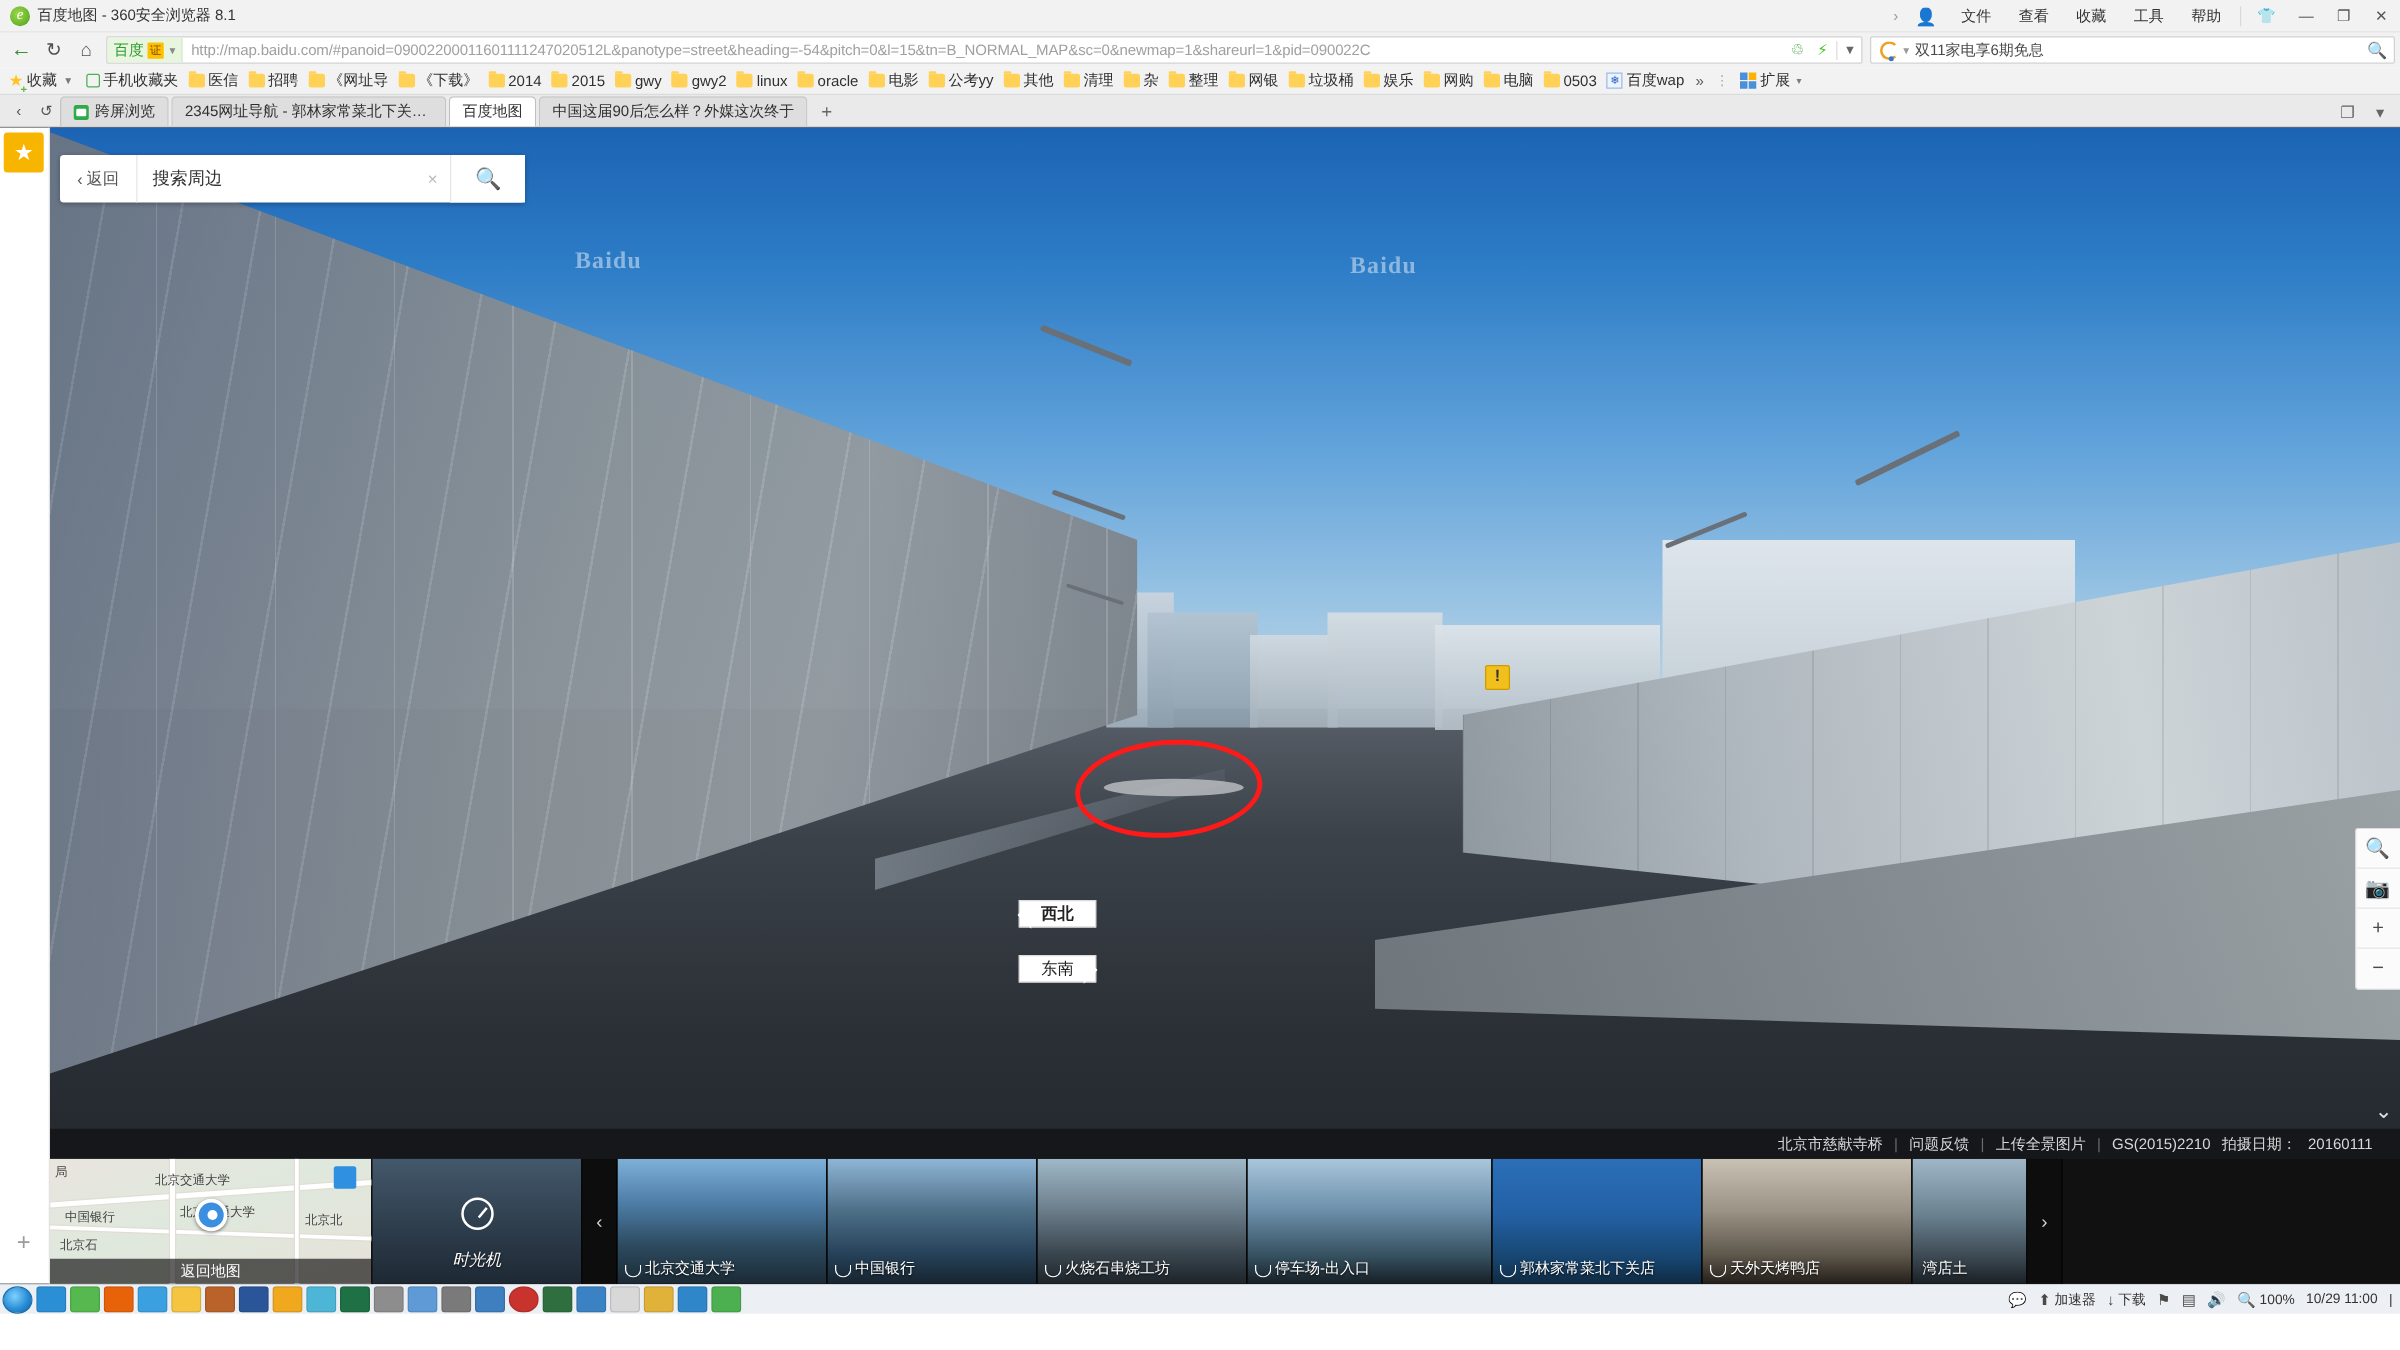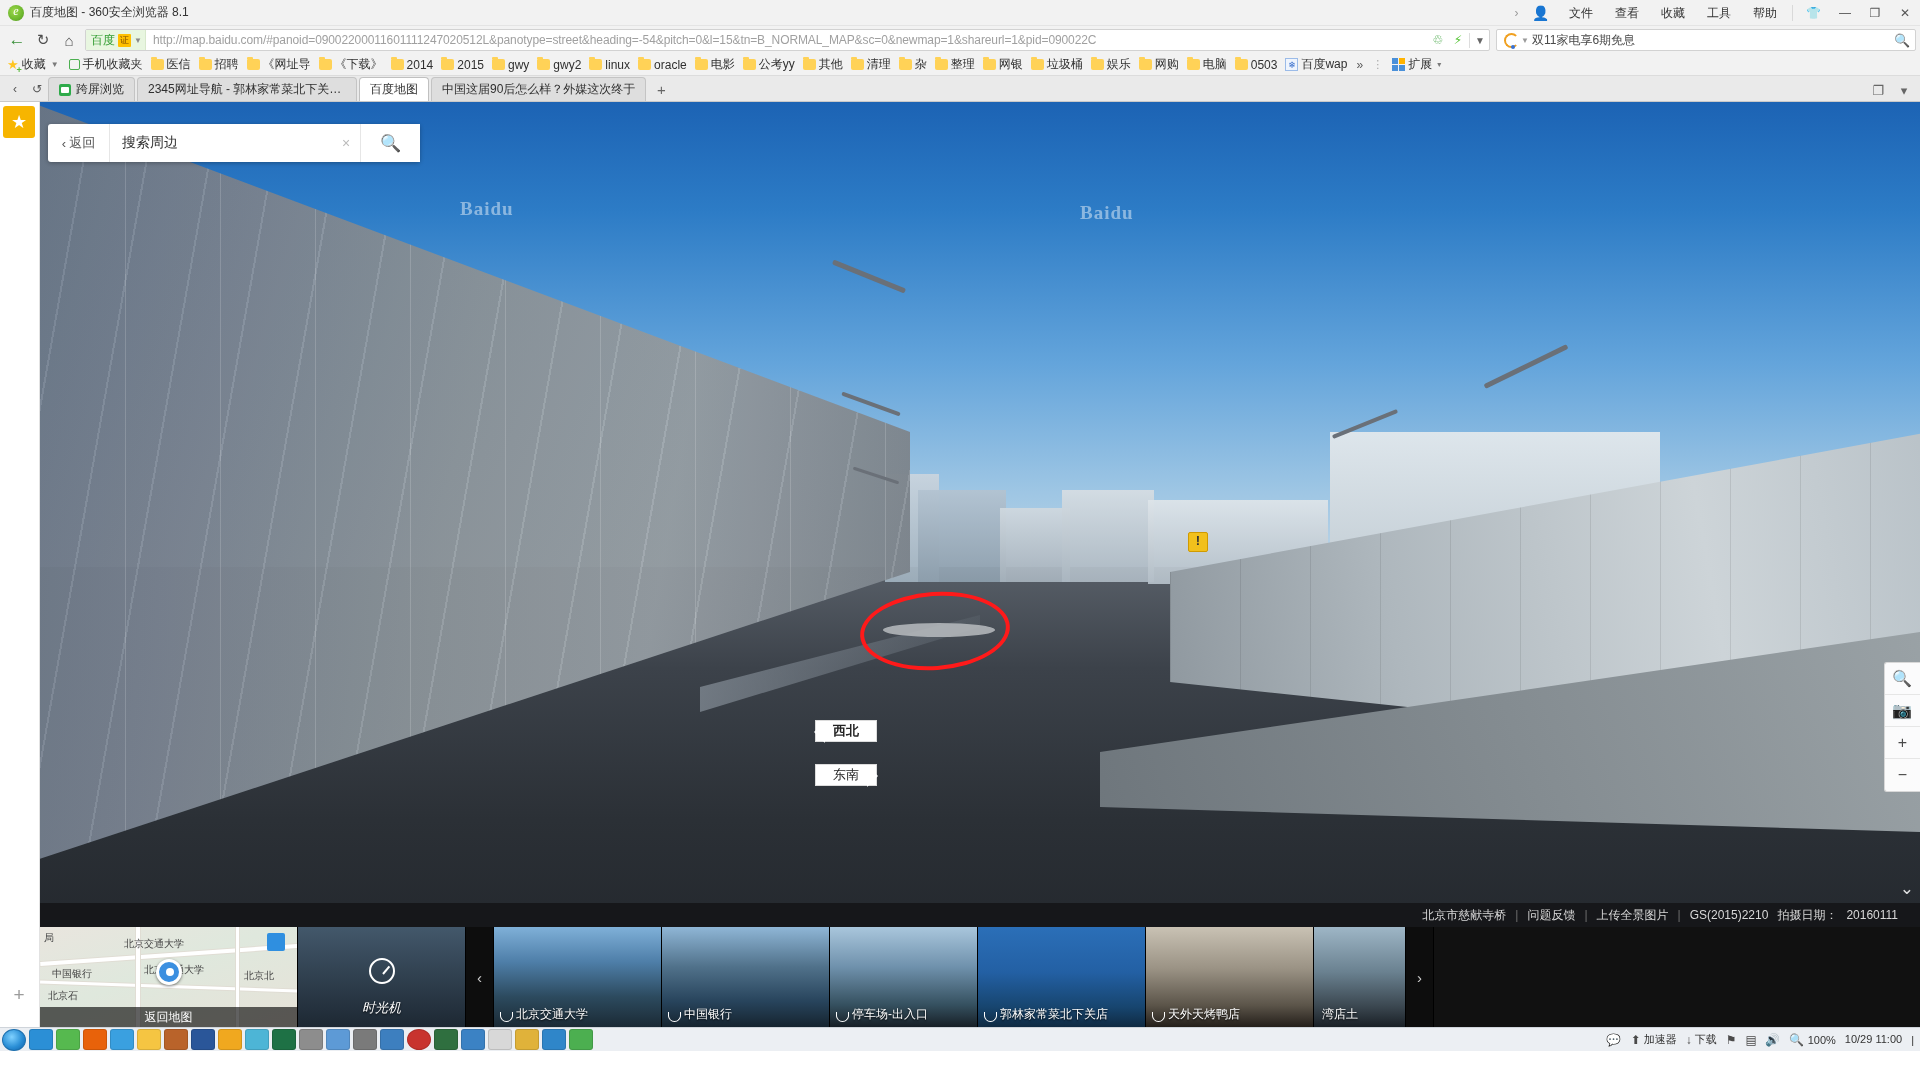--- a/index.html
+++ b/index.html
@@ -640,22 +640,27 @@
       <div class="capico"></div>
       <div class="cap">北京交通大学</div>
     </div>
 
     <div class="thumb" style="width:168px;">
       <div class="ph" style="background:linear-gradient(180deg,#8fb6d6 0%,#50718a 40%,#27435b 75%,#16242f 100%);"></div>
       <div class="capico"></div>
       <div class="cap">中国银行</div>
     </div>
 
-
-    <div class="thumb" style="width:148px;">
+    <div class="thumb" style="width:168px;">
+      <div class="ph" style="background:linear-gradient(180deg,#9fb8c8 0%,#6d7f8c 40%,#3b4750 75%,#1d242a 100%);"></div>
+      <div class="capico"></div>
+      <div class="cap">火烧石串烧工坊</div>
+    </div>
+
+    <div class="thumb" style="width:196px;">
       <div class="ph" style="background:linear-gradient(180deg,#a9c6dc 0%,#6f91ac 40%,#35505f 78%,#171f26 100%);"></div>
       <div class="capico"></div>
       <div class="cap">停车场-出入口</div>
     </div>
 
     <div class="thumb" style="width:168px;">
       <div class="ph" style="background:linear-gradient(180deg,#2b6fb8 0%,#2360a4 45%,#17456f 80%,#0f2a42 100%);"></div>
       <div class="capico"></div>
       <div class="cap">郭林家常菜北下关店</div>
     </div>

